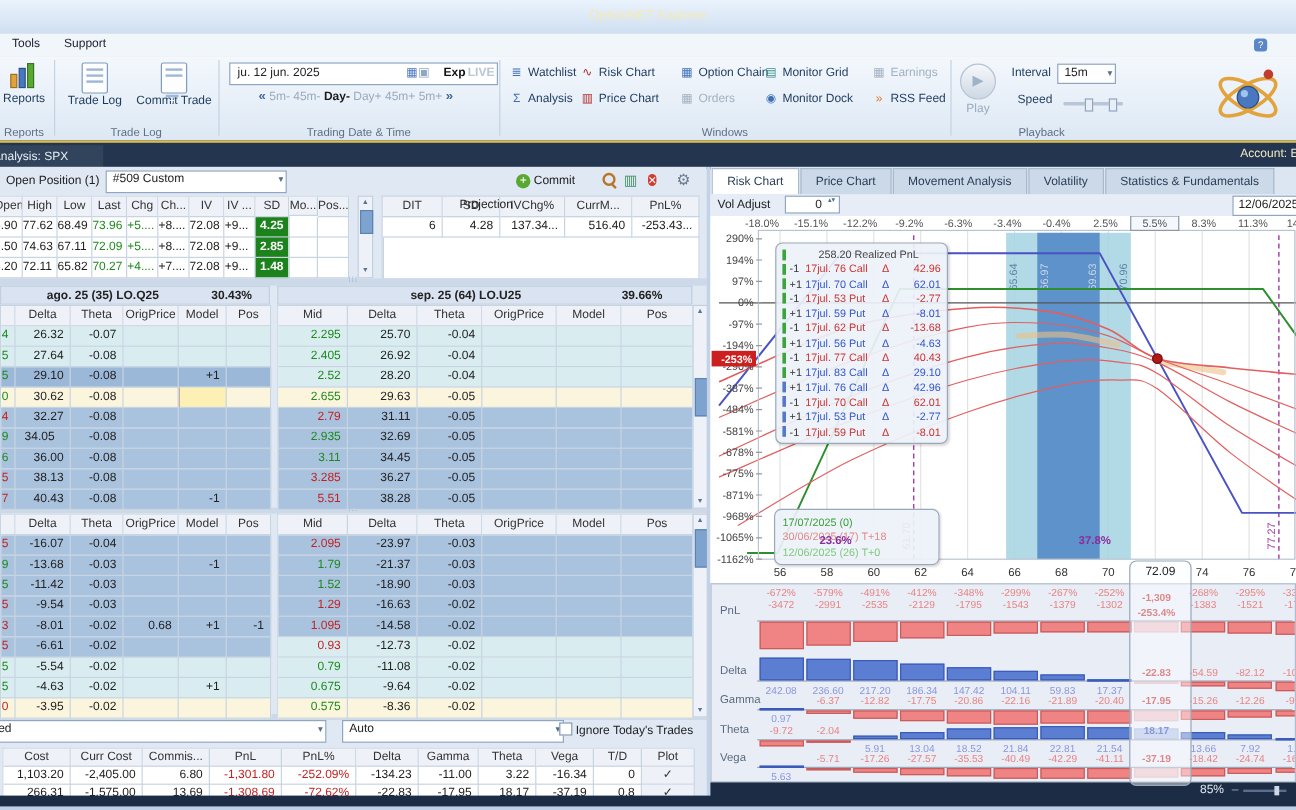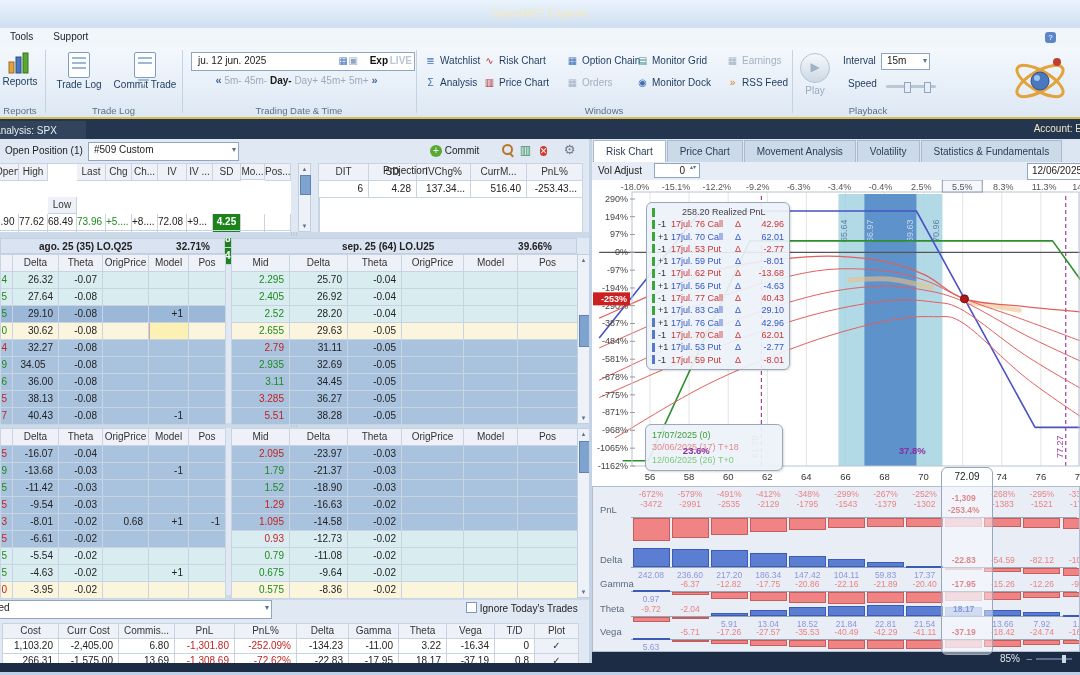--- a/index.html
+++ b/index.html
@@ -211,21 +211,21 @@
     </div>
     <span class="icbtn" style="position:absolute;left:500px;top:4px;"><span class="magic"><i></i><b></b></span></span>
     <span class="icbtn exportic" style="position:absolute;left:518px;top:4px;">▥</span>
     <span class="icbtn" style="position:absolute;left:536px;top:4px;"><span class="redx">✕</span></span>
     <span class="icbtn gearic" style="position:absolute;left:562px;top:3px;">⚙</span>
 
     <div id="quotes-table" style="position: absolute; left: -6px; top: 24px; background: rgb(255, 255, 255); border-left: 1px solid rgb(201, 212, 226); border-top: 1px solid rgb(201, 212, 226);">
         <div class="trow">
           <div class="tc th" style="width: 24px; height: 17px; line-height: 16px;">Open</div>
           <div class="tc th" style="width: 29px; height: 17px; line-height: 16px;">High</div>
-          <div class="tc th" style="width: 29px; height: 17px; line-height: 16px; margin-top: 33px;">Low</div>
+          <div class="tc th" style="width: 29px; height: 17px; line-height: 16px;">Low</div>
           <div class="tc th" style="width: 29px; height: 17px; line-height: 16px;">Last</div>
           <div class="tc th" style="width: 26px; height: 17px; line-height: 16px;">Chg</div>
           <div class="tc th" style="width: 26px; height: 17px; line-height: 16px;">Ch...</div>
           <div class="tc th" style="width: 29px; height: 17px; line-height: 16px;">IV</div>
           <div class="tc th" style="width: 26px; height: 17px; line-height: 16px;">IV ...</div>
           <div class="tc th" style="width: 28px; height: 17px; line-height: 16px;">SD</div>
           <div class="tc th" style="width: 24px; height: 16px; line-height: 16px;">Mo...</div>
           <div class="tc th" style="width: 26px; height: 17px; line-height: 16px;">Pos...</div>
         </div>
         <div class="trow r-white">
@@ -289,20 +289,23 @@
 
     <div class="splitter" style="left:0;top:93px;width:589px;height:6px;">⁞⁞⁞</div>
 
     <div id="chain-top"></div>
     <div class="splitter" style="left:0;top:284px;width:589px;height:5px;">⁞⁞⁞</div>
     <div id="chain-bottom"></div>
     <div class="splitter" style="left:0;top:456px;width:589px;height:5px;">⁞⁞⁞</div>
 
     <div class="combo" style="position:absolute;left:-50px;top:461px;width:315px;height:17px;">
       <span style="padding-left:8px;">Combined</span>
+    </div>
+    <div class="combo" style="position:absolute;left:285px;top:461px;width:178px;height:17px;">
+      <span>Auto</span>
     </div>
     <span style="position:absolute;left:466px;top:463px;text-align:center;">
       <span style="display:inline-block;width:9px;height:9px;border:1px solid #7f98b5;background:#fff;vertical-align:-1px;"></span>
       <span>Ignore Today's Trades</span>
     </span>
 
     <div id="summary-table" style="position: absolute; left: 2px; top: 484px; border-left: 1px solid rgb(201, 212, 226); border-top: 1px solid rgb(201, 212, 226); background: rgb(255, 255, 255);">
         <div class="trow">
           <div class="tc th" style="width: 56px; height: 15px; line-height: 14px;">Cost</div>
           <div class="tc th" style="width: 60px; height: 15px; line-height: 14px;">Curr Cost</div>
@@ -344,21 +347,21 @@
         </div>
       </div>
   <div class="vscroll" style="left: 298px; top: 24px; height: 69px;">
         <span class="arr" style="top: 0px;">▲</span>
         <span class="arr" style="bottom: 0px;">▼</span>
         <div class="thumb" style="top: 11px; height: 18px;"></div>
       </div>
       <div style="position: absolute; left: 0px; top: 99px;">
         <div class="monthhdr" style="position: absolute; left: 0px; top: 0px; width: 225px; height: 16px; line-height: 15px;">
           <span style="margin-left: 38px;">ago. 25 (35) LO.Q25</span>
-          <span style="margin-left: auto; margin-right: 14px;">32.71%</span>
+          <span style="margin-left: auto; margin-right: 14px;">30.43%</span>
         </div>
         <div class="monthhdr" style="position: absolute; left: 231px; top: 0px; width: 346px; height: 16px; line-height: 15px;">
           <span style="margin-left: 110px;">sep. 25 (64) LO.U25</span>
           <span style="margin-left: auto; margin-right: 24px;">39.66%</span>
         </div>
         <div style="position: absolute; left: 0px; top: 16px; background: rgb(255, 255, 255); border-left: 1px solid rgb(201, 212, 226); border-top: 1px solid rgb(201, 212, 226);">
           <div class="trow">
             <div class="tc th" style="width: 12px; height: 17px; line-height: 16px;"></div>
             <div class="tc th" style="width: 46px; height: 17px; line-height: 16px;">Delta</div>
             <div class="tc th" style="width: 44px; height: 17px; line-height: 16px;">Theta</div>

